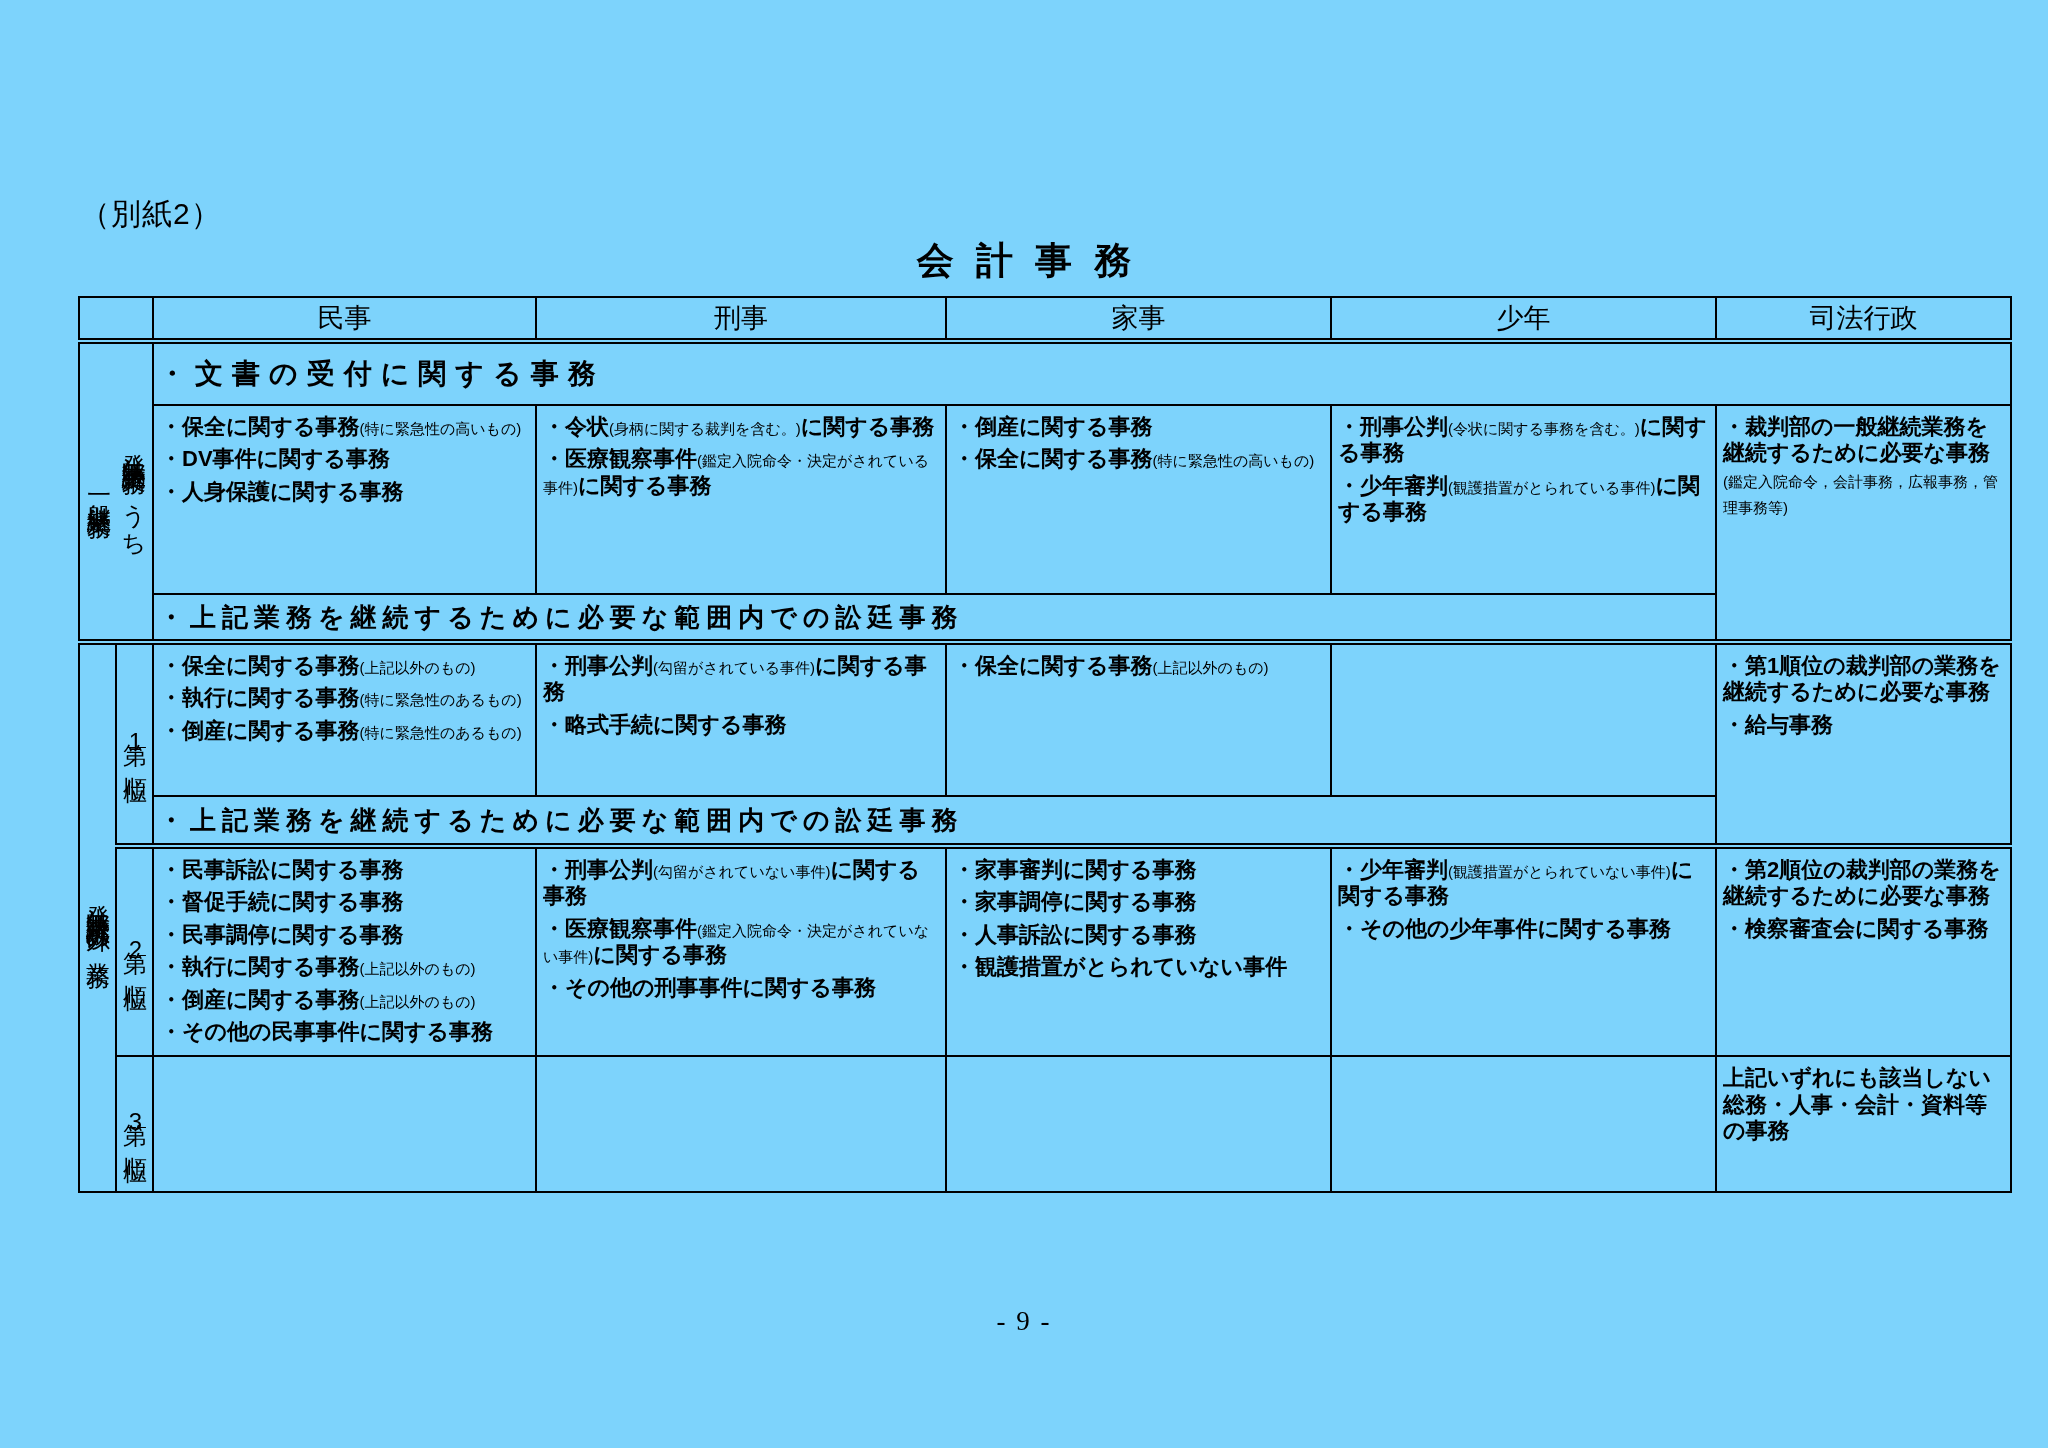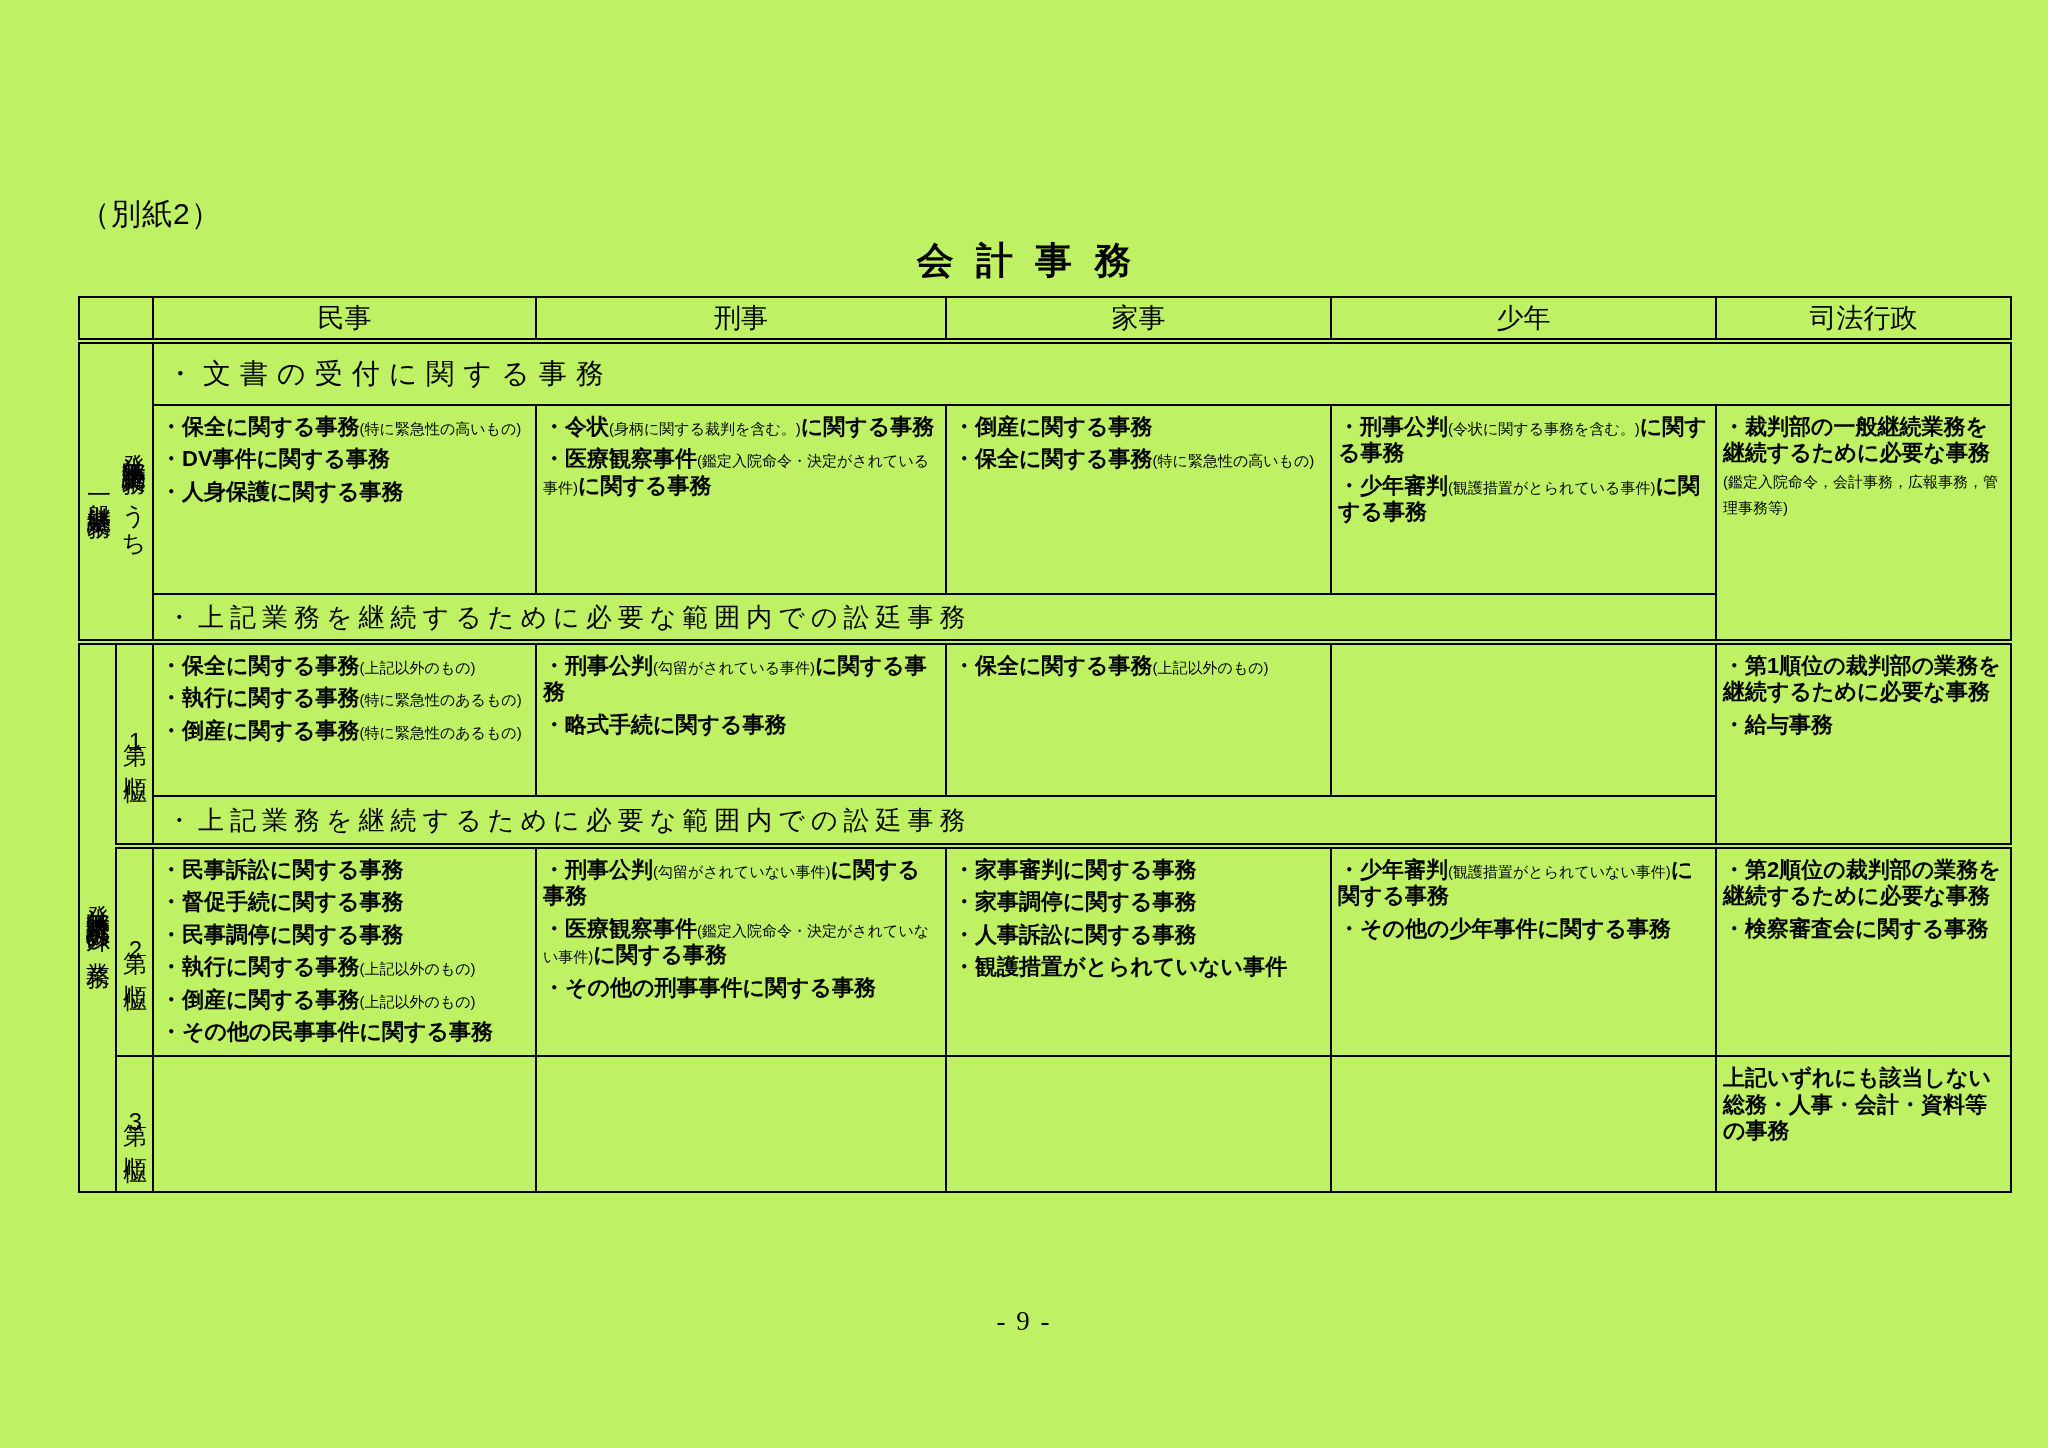--- a/index.html
+++ b/index.html
@@ -1,37 +1,37 @@
 <!DOCTYPE html>
 <html><head>
 <meta charset="utf-8">
 <style>
   html,body{margin:0;padding:0;background:#ffffff;}
   #page{
-    position:relative;width:2048px;height:1448px;background:#bef264;color:#000;
+    position:relative;width:2048px;height:1448px;background:#7dd3fc;color:#000;
     font-family:"Liberation Sans",sans-serif;overflow:hidden;
   }
   .attach{position:absolute;left:80px;top:194px;font-size:30px;letter-spacing:1px;}
   .title{
     position:absolute;left:0;top:236px;width:100%;text-align:center;
     font-size:37px;font-weight:bold;letter-spacing:0.6em;text-indent:0.6em;
   }
   table.tbl{
     position:absolute;left:78px;top:296px;width:1932px;
     border-collapse:collapse;table-layout:fixed;
   }
   .tbl th,.tbl td{border:2px solid #000;}
   .tbl th{font-size:27px;font-weight:normal;text-align:center;vertical-align:middle;padding:2px 0;border-radius:8px;}
   .hdr th{border-bottom:6px double #000;}
   td.content{vertical-align:top;padding:8px 4px 4px 6px;}
   .item{margin:0 0 6px 0;line-height:1.2;font-size:22px;font-weight:bold;}
   .item .note{font-size:15px;font-weight:normal;}
   td.spanrow{
-    font-size:26px;font-weight:normal;letter-spacing:6px;vertical-align:middle;
-    padding:2px 2px 2px 12px;white-space:nowrap;overflow:hidden;
+    font-size:26px;font-weight:bold;letter-spacing:6px;vertical-align:middle;
+    padding:2px 2px 2px 4px;white-space:nowrap;overflow:hidden;
   }
   td.rowa{font-size:28px;letter-spacing:9px;}
   td.vlab{vertical-align:middle;padding:2px 0;}
   .vwrap{display:flex;flex-direction:row-reverse;justify-content:center;align-items:center;}
   .vline{
     display:block;writing-mode:vertical-rl;text-orientation:upright;
     font-size:24px;line-height:1.45;letter-spacing:3px;
   }
   td.dblb{border-bottom:6px double #000;}
   .pageno{

